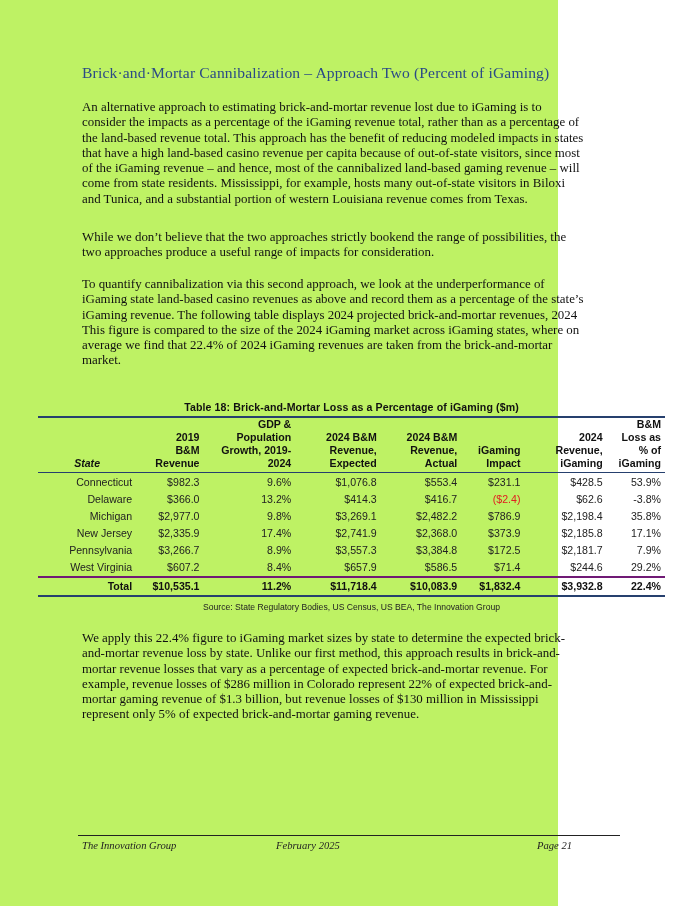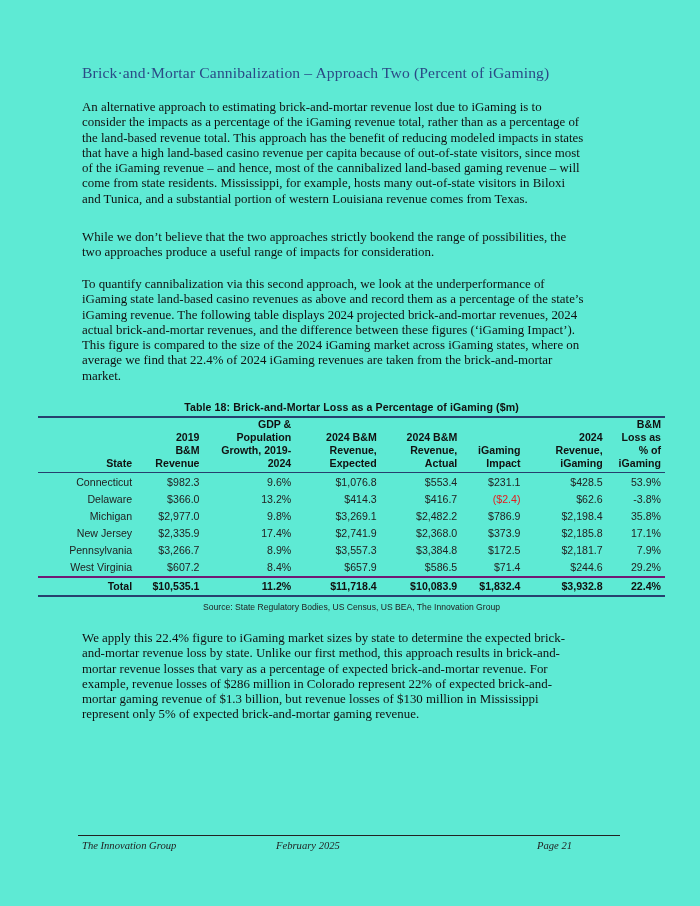--- a/index.html
+++ b/index.html
@@ -1,17 +1,17 @@
 <!DOCTYPE html>
 <html><head>
   <meta charset="utf-8">
   <style>
     html, body { margin: 0; padding: 0; background: #ffffff; }
     body { width: 700px; height: 906px; position: relative; overflow: hidden; }
-    .page { position: absolute; left: 0; top: 0; width: 700px; height: 906px; background: #5eead4; }
+    .page { position: absolute; left: 0; top: 0; width: 558px; height: 906px; background: #bef264; }
     .heading {
       position: absolute; left: 82px; top: 64px;
       font-family: "Liberation Serif", "DejaVu Serif", serif;
       font-size: 15.6px; color: #2b4a86; letter-spacing: 0.15px; white-space: nowrap;
     }
     .para {
       position: absolute; left: 82px; width: 560px;
       font-family: "Liberation Serif", "DejaVu Serif", serif;
       font-size: 12.9px; line-height: 15.3px; color: #111; margin: 0;
     }
@@ -30,21 +30,21 @@
       position: absolute; left: 38px; top: 416px; width: 627px;
       border-collapse: collapse;
       font-family: "Liberation Sans", "DejaVu Sans", sans-serif;
       font-size: 10.6px; color: #222;
     }
     .tbl th {
       font-weight: bold; text-align: right; vertical-align: bottom;
       padding: 0 4px 2px 4px; line-height: 13px; color: #111;
       border-top: 2px solid #26406e; border-bottom: 1.5px solid #26406e; margin-top: 38px;
     }
-    .tbl th.state { text-align: right; }
+    .tbl th.state { text-align: center; font-style: italic; }
     .tbl td { text-align: right; padding: 0 4px; height: 17px; line-height: 17px; white-space: nowrap; }
     .tbl td.state { text-align: right; }
     .tbl tr.total td { font-weight: bold; color: #111; border-top: 2px solid #701a75; border-bottom: 2px solid #26406e; height: 17px; }
     .tbl tr.first td { padding-top: 1px; }
     .neg { color: #e02020; }
     .source {
       position: absolute; left: 38px; width: 627px; top: 602px; text-align: center;
       font-family: "Liberation Sans", "DejaVu Sans", sans-serif;
       font-size: 8.6px; color: #222;
     }
@@ -77,21 +77,20 @@
 
   <p class="para" id="p2">
     <span class="ln">While we don’t believe that the two approaches strictly bookend the range of possibilities, the</span>
     <span class="ln">two approaches produce a useful range of impacts for consideration.</span>
   </p>
 
   <p class="para" id="p3">
     <span class="ln">To quantify cannibalization via this second approach, we look at the underperformance of</span>
     <span class="ln">iGaming state land-based casino revenues as above and record them as a percentage of the state’s</span>
     <span class="ln">iGaming revenue. The following table displays 2024 projected brick-and-mortar revenues, 2024</span>
-    <span class="ln">actual brick-and-mortar revenues, and the difference between these figures (‘iGaming Impact’).</span>
     <span class="ln">This figure is compared to the size of the 2024 iGaming market across iGaming states, where on</span>
     <span class="ln">average we find that 22.4% of 2024 iGaming revenues are taken from the brick-and-mortar</span>
     <span class="ln">market.</span>
   </p>
 
   <div class="tbl-title">Table 18: Brick-and-Mortar Loss as a Percentage of iGaming ($m)</div>
 
   <table class="tbl">
     <thead>
       <tr>

